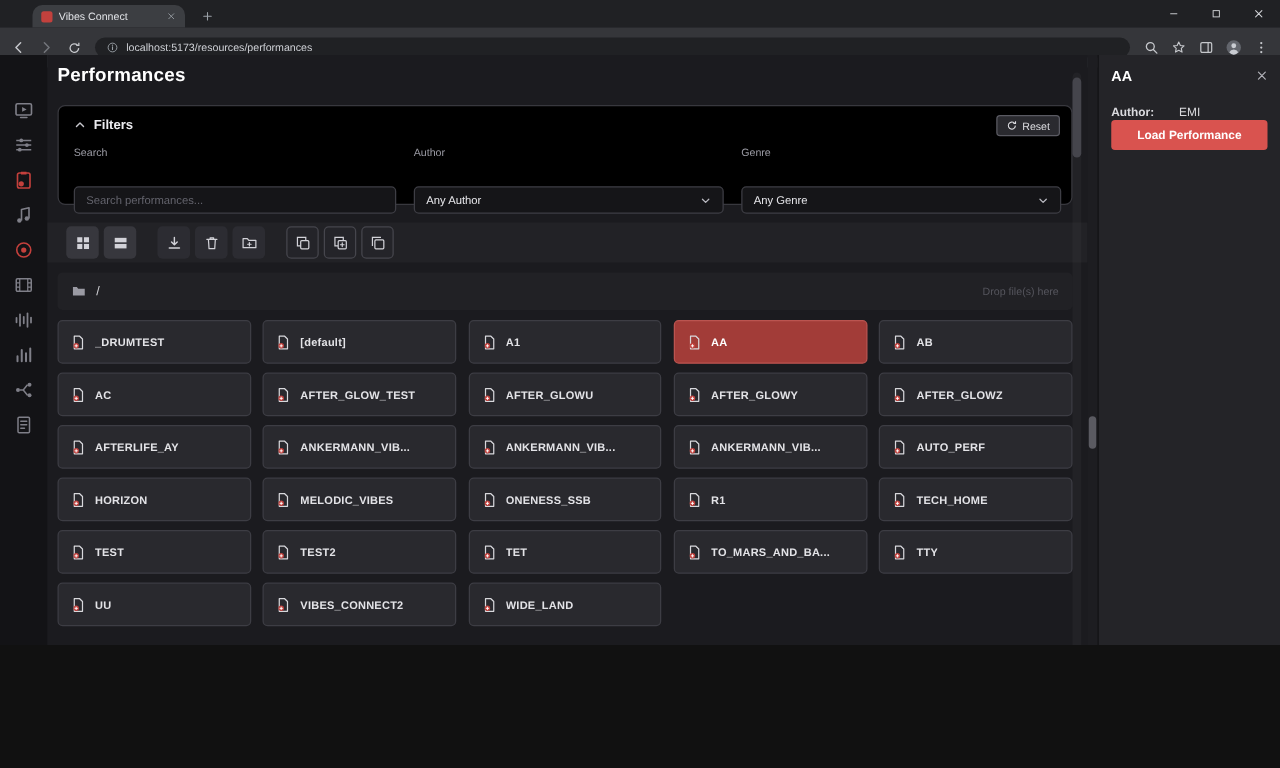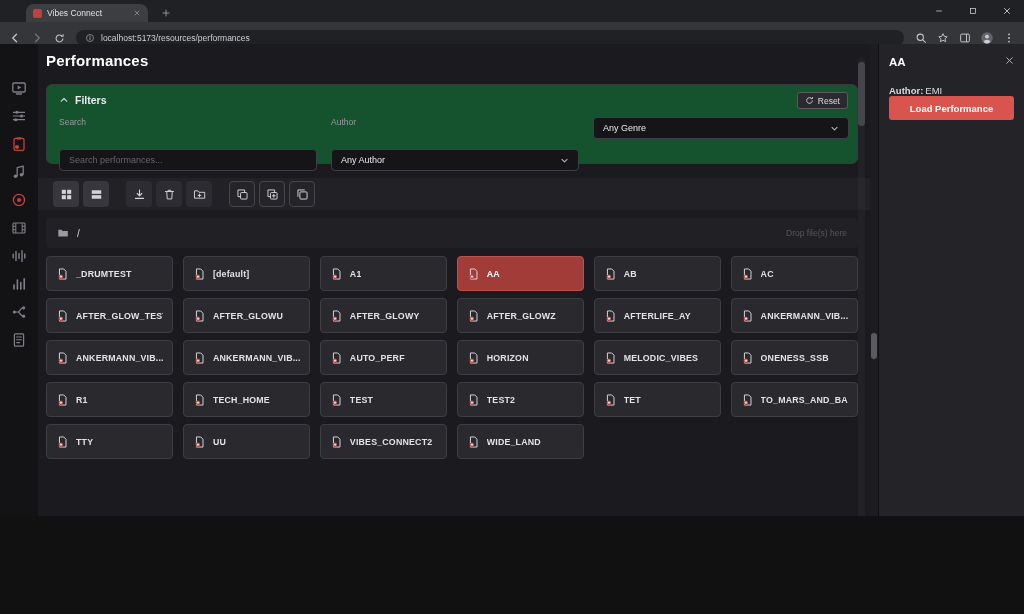--- a/index.html
+++ b/index.html
@@ -27,57 +27,57 @@
 
 
 .sidebar{position:absolute;left:0;top:44px;width:38px;height:570px;background:#131316;display:flex;flex-direction:column;align-items:center;padding:36px 0 12px;gap:12px}
 .sbi{width:16px;height:16px;color:#7f7f88;flex:none;cursor:pointer}
 .sbi.active,.sbi.red{color:#c4403c}
 .sb-spacer{flex:1}
 
 
 .main{position:absolute;left:38px;top:44px;width:832px;height:570px;background:#1b1b1f}
 .page-title{position:absolute;left:8px;top:8px;font-size:15px;font-weight:bold;color:#fff;letter-spacing:.2px}
-.filters{position:absolute;left:8px;top:40px;width:812px;height:80px;background:#14532d;border:1px solid #38383e;border-radius:6px}
+.filters{position:absolute;left:8px;top:40px;width:812px;height:80px;background:#000000;border:1px solid #38383e;border-radius:6px}
 .f-head{position:absolute;left:12px;top:9px;display:flex;align-items:center;gap:6px;color:#ececf0;font-size:10.5px;font-weight:bold;cursor:pointer}
 .f-head .ic{color:#c8c8ce}
 .reset-btn{position:absolute;right:9px;top:7px;height:17px;padding:0 7px;background:#2a2a2f;border:1px solid #5a5a62;border-radius:3px;color:#dcdce0;font-size:8.5px;display:flex;align-items:center;gap:4px;cursor:pointer}
 .f-col{position:absolute;top:32px}
 .c1{left:12px;width:258px}.c2{left:284px;width:248px}.c3{left:546px;width:256px}
 .f-label{font-size:8.5px;color:#9a9aa3;margin-bottom:22px}
 .f-input{width:100%;height:22px;background:#151518;border:1px solid #3e3e45;border-radius:4px;color:#e8e8ec;font-size:9px;padding:0 9px;outline:none}
 .f-input::placeholder{color:#64646d}
 .f-select{width:100%;height:22px;background:#151518;border:1px solid #3e3e45;border-radius:4px;color:#e8e8ec;font-size:9px;padding:0 9px;display:flex;align-items:center;justify-content:space-between;cursor:pointer}
 .f-select .caret{color:#b9b9c0}
 .toolbar{position:absolute;left:0;top:134px;width:832px;height:32px;background:#222226;display:flex;align-items:center;padding-left:15px;gap:4px}
 .tb{width:26px;height:26px;border-radius:4px;display:flex;align-items:center;justify-content:center;color:#d2d2d8;background:#37373d;border:none;cursor:pointer}
 .tb.alt{background:#2c2c32}
 .tb.outline{background:#242429;border:1px solid #46464d}
 .tb-gap{width:9px;flex:none}
 .crumb{position:absolute;left:8px;top:174px;width:812px;height:30px;background:#212125;border-radius:4px;display:flex;align-items:center;gap:8px;padding:0 11px}
 .crumb .folder{color:#9a9aa3}
 .path{font-size:10px;color:#d4d4d9;cursor:pointer}
 .drop{margin-left:auto;font-size:8.5px;color:#55555d}
-.grid{position:absolute;left:8px;top:212px;width:812px;display:grid;grid-template-columns:repeat(6,1fr);gap:7px 9.5px}
+.grid{position:absolute;left:8px;top:212px;width:812px;display:grid;grid-template-columns:repeat(5,1fr);gap:7px 9.5px}
 .card{height:35px;background:#29292e;border:1px solid #3d3d44;border-radius:4px;display:flex;align-items:center;gap:7px;padding:0 9px;cursor:pointer;overflow:hidden}
 .card .fi{width:13px;height:14px;flex:none}
 .card .cl{font-size:8.8px;font-weight:bold;color:#e3e3e7;letter-spacing:.2px;white-space:nowrap;overflow:hidden}
 .card.selected{background:#a23c38;border-color:#bb5450}
 .card.selected .cl{color:#fff}
 .scroll-inner{position:absolute;left:820px;top:14px;width:7px;height:546px;background:rgba(255,255,255,.03);border-radius:4px}
 .si-thumb{position:absolute;left:0;top:4px;width:7px;height:64px;background:#45454c;border-radius:4px}
 .scroll-corner{position:absolute;left:817px;top:549px;width:13px;height:14px;background:#b2b2b6;border-radius:2px}
 .scroll-outer{position:absolute;left:870px;top:44px;width:8px;height:570px;background:#1d1d21}
 .so-thumb{position:absolute;left:1px;top:289px;width:6px;height:26px;background:#5a5a61;border-radius:3px}
 
 
 .panel{position:absolute;left:878px;top:44px;width:146px;height:570px;background:#242428;border-left:1px solid #101013;padding:12px 10px}
 .p-title{font-size:11.5px;font-weight:bold;color:#fff}
 .p-close{position:absolute;right:9px;top:11px;color:#b4b4bb;cursor:pointer}
-.p-author{margin-top:17px;font-size:9.5px;color:#dadade;display:flex;gap:2px}
+.p-author{margin-top:17px;font-size:9.5px;color:#dadade;display:flex;gap:20px}
 .p-author b{font-weight:bold}
 .load-btn{width:100%;height:24px;background:#d9534f;border:none;border-radius:3px;color:#fff;font-size:9.5px;font-weight:bold;cursor:pointer}
 </style>
 </head>
 <body>
 
 <svg width="0" height="0" style="position:absolute">
 <defs>
 <symbol id="i-back" viewBox="0 0 16 16">
         <path d="M10 3L5 8l5 5" fill="none" stroke="currentColor" stroke-width="1.6" stroke-linecap="round" stroke-linejoin="round"></path>
@@ -401,20 +401,21 @@
       <div class="f-col c2">
         <div class="f-label">Author</div>
         <div class="f-select">
           <span>Any Author</span>
           <svg class="ic ic9 caret">
               <use href="#i-chev-down"></use>
             </svg>
         </div>
       </div>
       <div class="f-col c3">
+        <div class="f-label">Genre</div>
         <div class="f-select">
           <span>Any Genre</span>
           <svg class="ic ic9 caret">
               <use href="#i-chev-down"></use>
             </svg>
         </div>
       </div>
     </div>
 
     <div class="toolbar">

